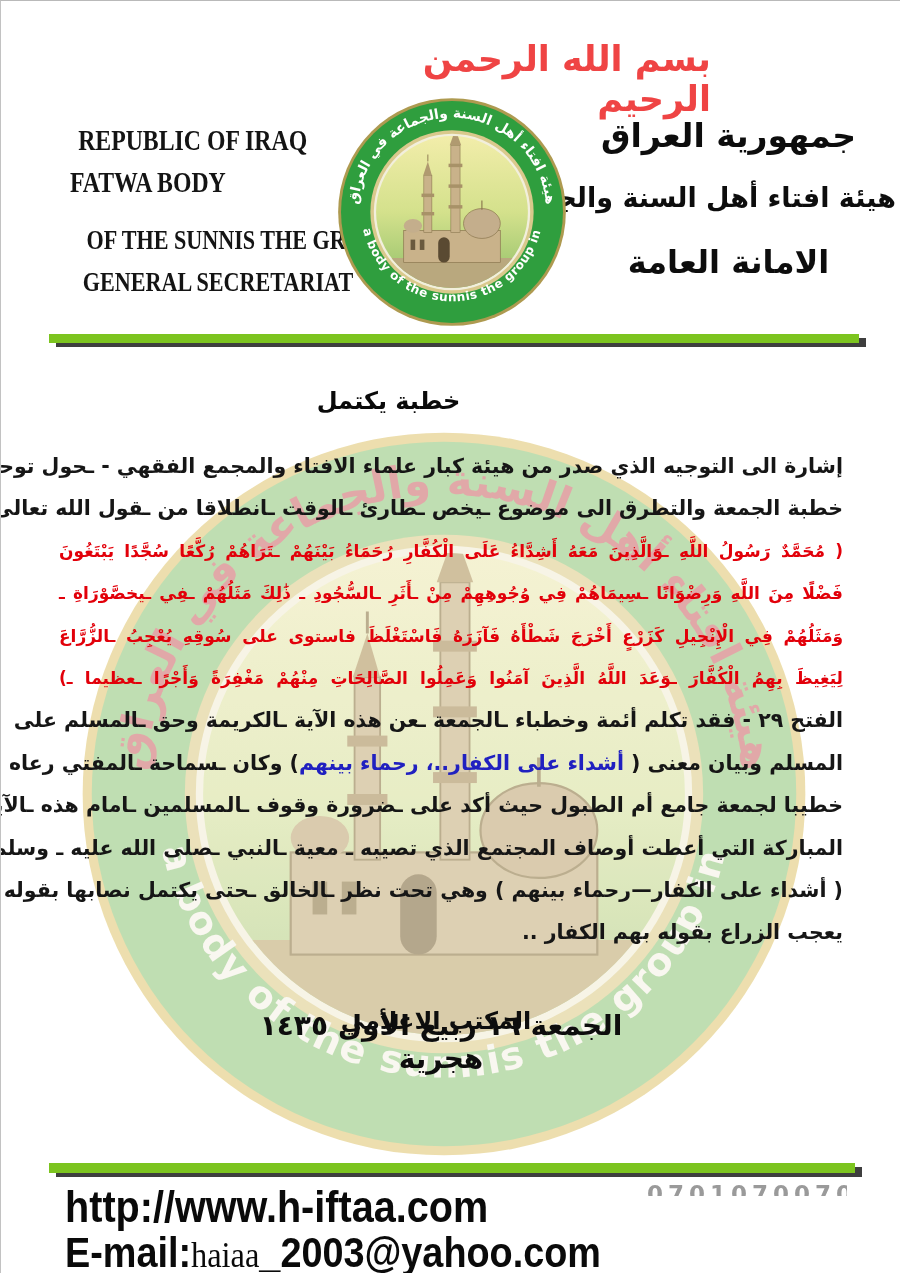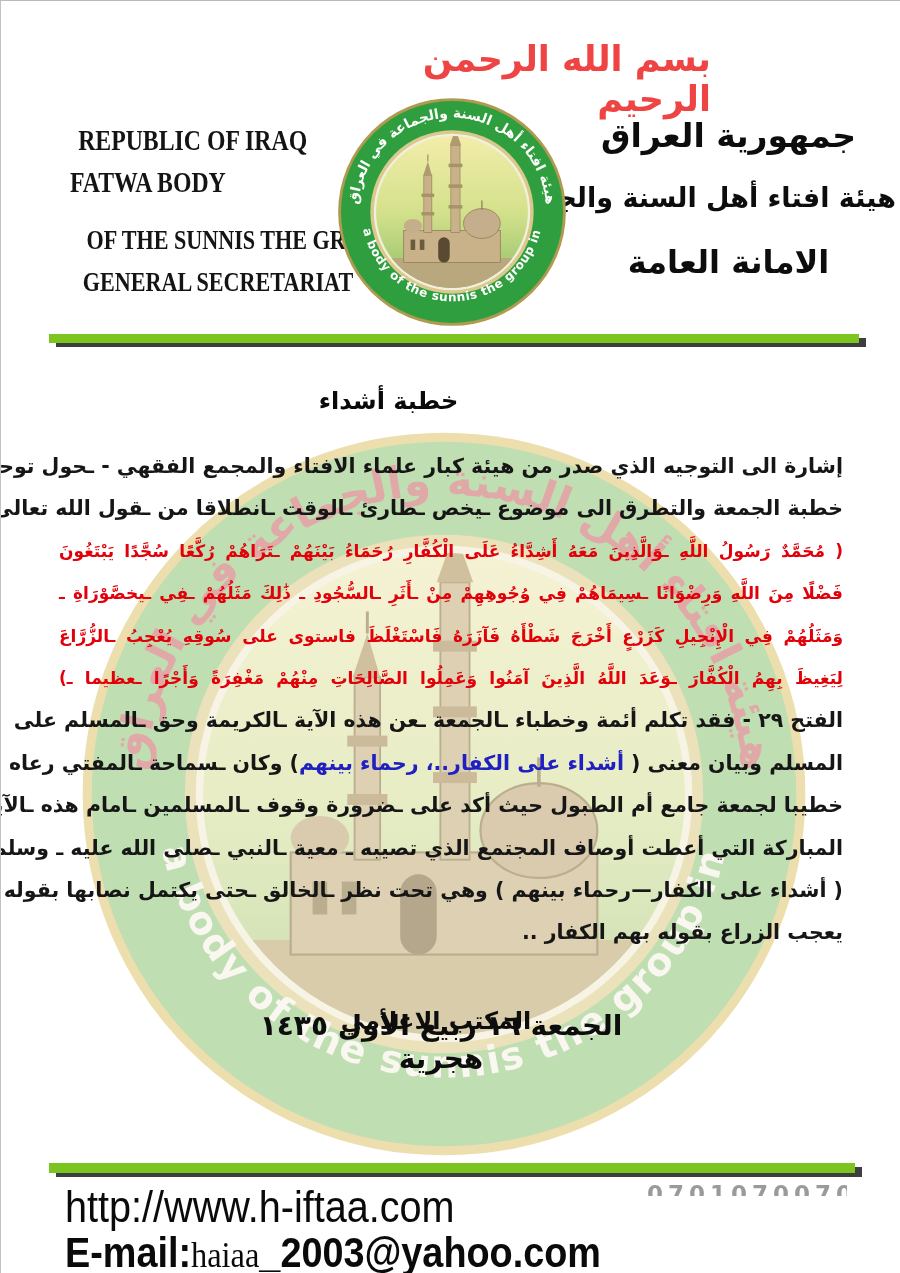--- a/index.html
+++ b/index.html
@@ -61,21 +61,21 @@
   
   .watermark{left:78px;top:428px;width:730px;height:730px;opacity:.85;pointer-events:none;}
   .watermark svg{display:block;width:100%;height:100%;}
 
   
   .faint-digits{
     left:646px;top:1180px;width:200px;height:15px;overflow:hidden;
     color:#9a9a9a;font-size:23px;font-weight:bold;letter-spacing:5px;line-height:26px;
     font-family:"DejaVu Sans",sans-serif;
   }
-  .site-line{left:64px;top:1180px;color:#0a0a0a;font-size:45px;font-weight:normal;
+  .site-line{left:64px;top:1180px;color:#0a0a0a;font-size:45px;font-weight:bold;
     font-family:"Liberation Sans",sans-serif;white-space:nowrap;}
   .site-line>span{display:inline-block;transform:scaleX(.88);transform-origin:left;}
   .email-line{left:64px;top:1228px;color:#0a0a0a;font-size:42px;font-weight:bold;
     font-family:"Liberation Sans",sans-serif;white-space:nowrap;}
   .email-line .serif{font-family:"Liberation Serif",serif;font-weight:normal;font-size:36px;}
   .email-line>span{display:inline-block;transform:scaleX(.9);transform-origin:left;}
 </style>
 </head>
 <body>
 
@@ -190,21 +190,21 @@
       </text>
       <text font-family="DejaVu Sans, sans-serif" font-size="10.5" font-weight="bold" fill="#ffffff" letter-spacing="0.5">
         <textPath href="#arcBotH" startOffset="50%" text-anchor="middle">fatwa body of the sunnis the group in iraq</textPath>
       </text>
     </svg>
   </div>
 
   <div class="abs gbar gbar1"></div>
 
 
-  <div class="abs doc-title">خطبة أشداء</div>
+  <div class="abs doc-title">خطبة يكتمل</div>
 
   <div class="abs body-text">
     <div class="bline">إشارة الى التوجيه الذي صدر من هيئة كبار علماء الافتاء والمجمع الفقهي - ـحول توحيد</div>
     <div class="bline">خطبة الجمعة والتطرق الى موضوع ـيخص ـطارئ ـالوقت ـانطلاقا من ـقول الله تعالى</div>
     <div class="bline quran">( مُحَمَّدٌ رَسُولُ اللَّهِ ـوَالَّذِينَ مَعَهُ أَشِدَّاءُ عَلَى الْكُفَّارِ رُحَمَاءُ بَيْنَهُمْ ـتَرَاهُمْ رُكَّعًا سُجَّدًا يَبْتَغُونَ</div>
     <div class="bline quran">فَضْلًا مِنَ اللَّهِ وَرِضْوَانًا ـسِيمَاهُمْ فِي وُجُوهِهِمْ مِنْ ـأَثَرِ ـالسُّجُودِ ـ ذَٰلِكَ مَثَلُهُمْ ـفِي ـيخصَّوْرَاةِ ـ</div>
     <div class="bline quran">وَمَثَلُهُمْ فِي الْإِنْجِيلِ كَزَرْعٍ أَخْرَجَ شَطْأَهُ فَآزَرَهُ فَاسْتَغْلَظَ فاستوى على سُوقِهِ يُعْجِبُ ـالزُّرَّاعَ</div>
     <div class="bline quran">لِيَغِيظَ بِهِمُ الْكُفَّارَ ـوَعَدَ اللَّهُ الَّذِينَ آمَنُوا وَعَمِلُوا الصَّالِحَاتِ مِنْهُمْ مَغْفِرَةً وَأَجْرًا ـعظيما ـ)</div>
     <div class="bline">الفتح ٢٩ - فقد تكلم أئمة وخطباء ـالجمعة ـعن هذه الآية ـالكريمة وحق ـالمسلم على</div>
     <div class="bline"><span>المسلم وبيان معنى ( </span><span class="blue">أشداء على الكفار..، رحماء بينهم</span><span>) وكان ـسماحة ـالمفتي رعاه الله</span></div>

